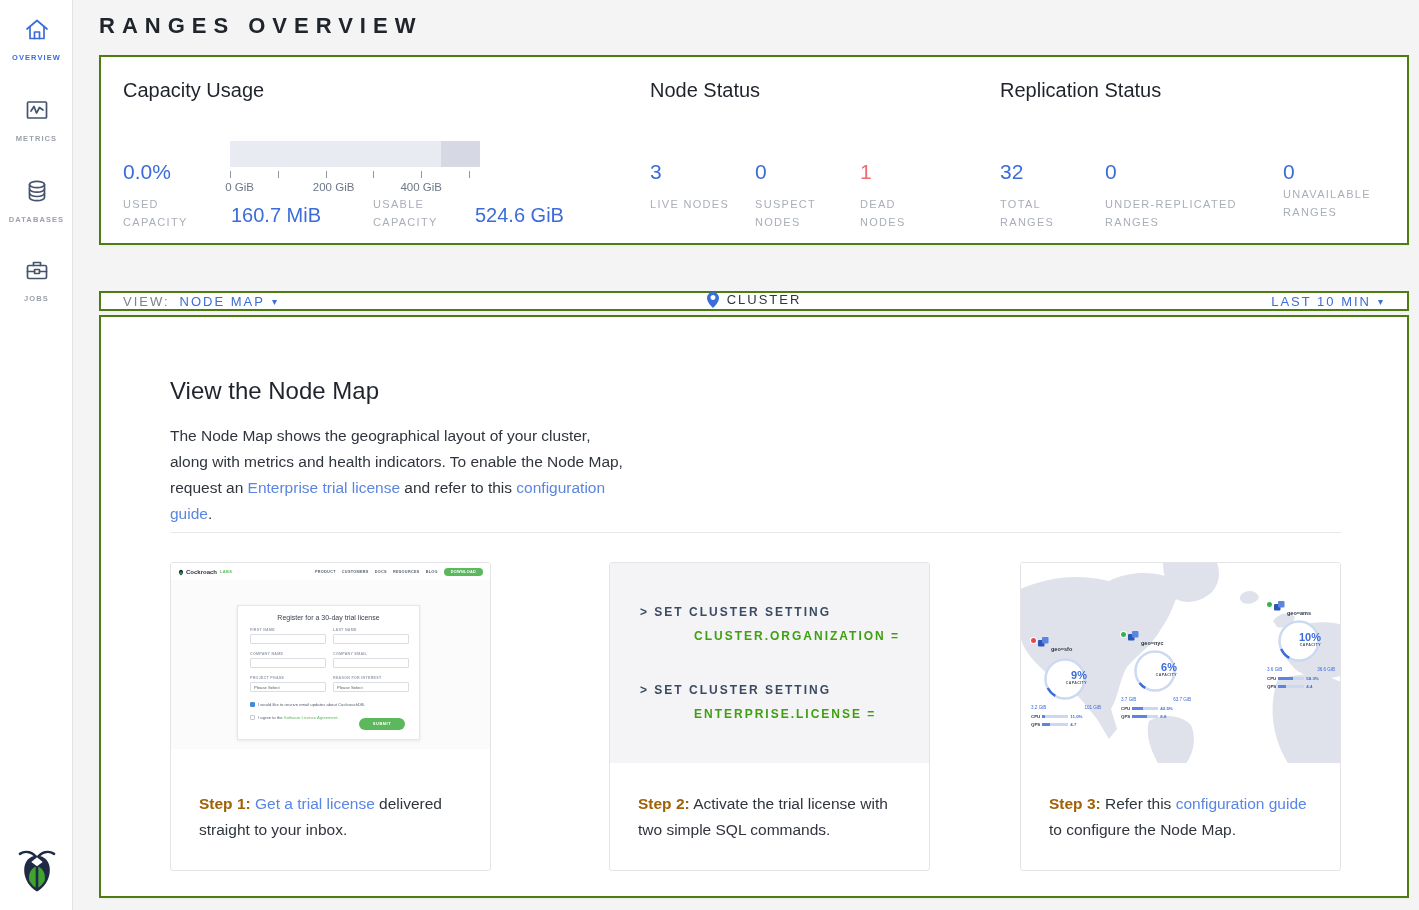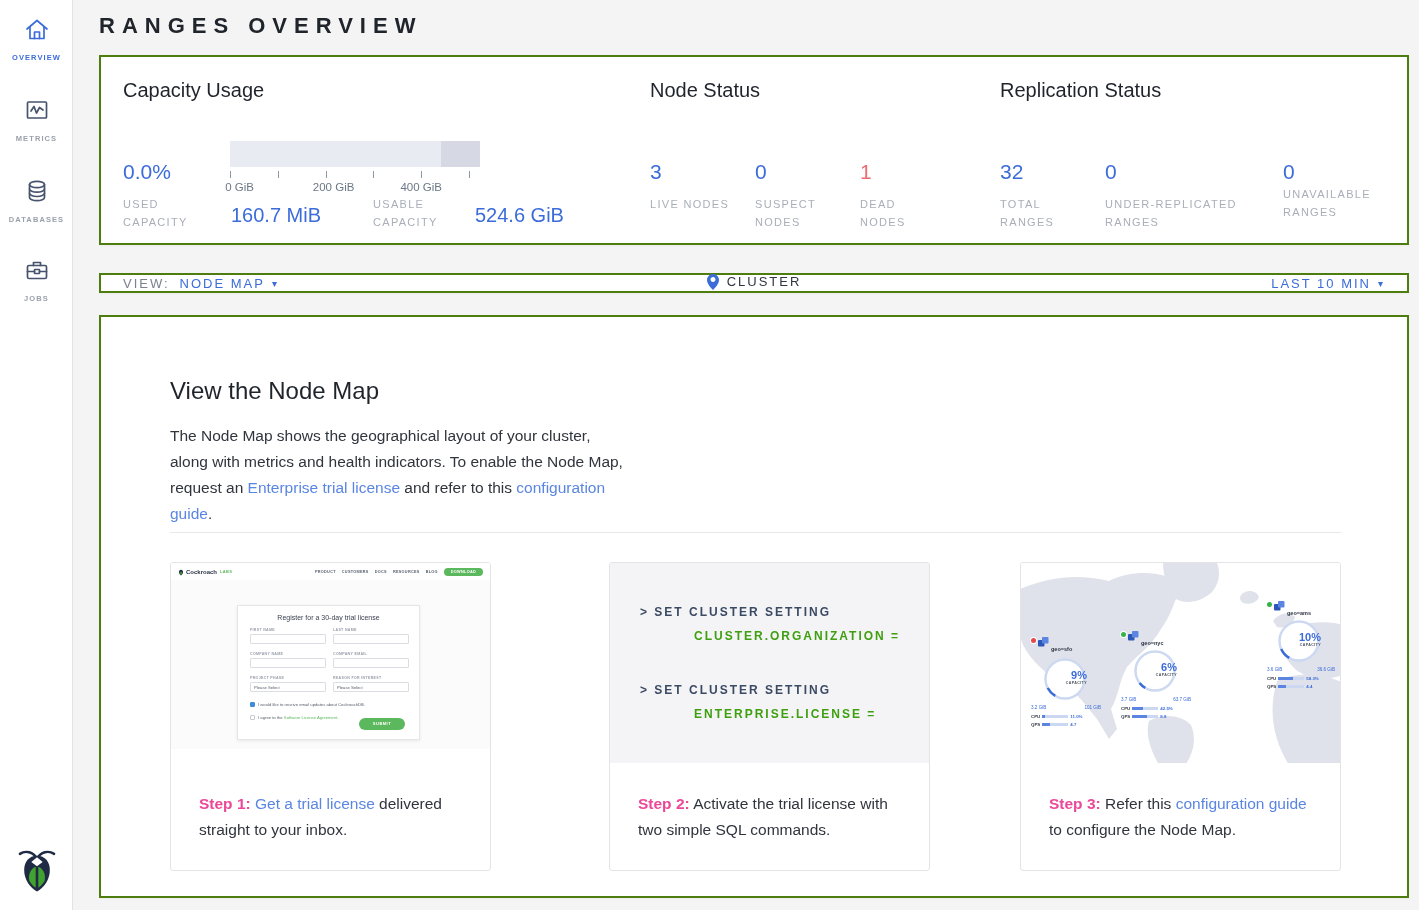--- a/index.html
+++ b/index.html
@@ -34,40 +34,40 @@
   .cap-value{position:absolute;font-size:20px;color:var(--accent);}
 
   .cap-bar{position:absolute;left:129px;top:84px;width:250px;height:26px;background:var(--bar-bg);}
   .cap-bar-dark{position:absolute;right:0;top:0;height:26px;width:15.5%;background:var(--bar-dark);}
   .cap-ticks{position:absolute;left:129px;top:114px;width:239px;height:7px;}
   .cap-tick{position:absolute;top:0;width:1px;height:7px;background:#8e99a6;}
   .cap-tick-labels{position:absolute;left:129px;top:124px;width:239px;height:14px;}
   .cap-tick-label{position:absolute;transform:translateX(-50%);font-size:11.5px;color:#6c7887;white-space:nowrap;}
 
   
-  .view-bar{top:273px;height:20px;display:flex;align-items:center;padding:0 22px;font-size:13px;letter-spacing:2px;}
+  .view-bar{top:291px;height:20px;display:flex;align-items:center;padding:0 22px;font-size:13px;letter-spacing:2px;}
   .vb-label{color:#7a828e;margin-right:10px;}
   .vb-dropdown{color:var(--accent);cursor:pointer;display:flex;align-items:center;gap:7px;}
   .vb-center{position:absolute;left:0;right:0;text-align:center;pointer-events:none;}
   .vb-center-inner{display:inline-flex;align-items:center;gap:8px;color:#2f3542;pointer-events:auto;cursor:pointer;}
   .vb-right{margin-left:auto;}
   .caret{font-size:10px;color:var(--accent);}
 
   
   .map-panel{top:315px;height:583px;}
   .nm-title{position:absolute;left:69px;top:60px;font-size:24px;font-weight:500;color:#1f242c;}
   .nm-desc{position:absolute;left:69px;top:106px;width:458px;font-size:15.5px;line-height:26px;color:#30353d;}
   .nm-desc a,.step-caption a{color:var(--link);text-decoration:none;cursor:pointer;}
   .trial-btn{position:absolute;left:928px;top:68px;width:312px;height:38px;background:#fff;border:1px solid #cbd5e6;border-radius:3px;color:var(--accent);font-size:14.5px;letter-spacing:1.2px;font-weight:500;font-family:inherit;cursor:pointer;}
   .nm-divider{position:absolute;left:69px;top:215px;width:1171px;height:1px;background:#e8e8ea;}
 
   .step-card{position:absolute;top:245px;width:321px;height:309px;background:#fff;border:1px solid #e4e4e8;border-radius:3px;overflow:hidden;}
   .card1{left:69px;} .card2{left:508px;} .card3{left:919px;}
   .step-caption{position:absolute;left:28px;right:18px;top:228px;font-size:15.5px;line-height:26px;color:#30353d;}
-  .step-caption b{color:#ec4899;}
+  .step-caption b{color:#a16207;}
 
   
   .mini-site{position:absolute;left:0;top:0;width:319px;height:186px;background:#fbfbfc;}
   .ms-nav{position:absolute;left:0;top:0;width:100%;height:17px;display:flex;align-items:center;padding:0 7px;background:#fff;}
   .ms-logo{display:flex;align-items:center;gap:2px;font-size:6px;font-weight:bold;color:#2a3346;}
   .ms-logo i{font-style:normal;font-size:4px;color:var(--site-green);letter-spacing:.3px;margin-left:1px;}
   .ms-links{margin-left:auto;display:flex;align-items:center;gap:6px;font-size:3.8px;font-weight:bold;letter-spacing:.3px;color:#5a6372;}
   .ms-download{background:var(--site-green);color:#fff;border-radius:5px;padding:2px 7px;font-size:3.8px;}
   .ms-form{position:absolute;left:66px;top:42px;width:183px;height:135px;background:#fff;border:1px solid #e6e6ea;box-shadow:0 1px 3px rgba(0,0,0,.08);}
   .ms-form-title{text-align:center;margin-top:8px;font-size:7px;color:#3a4150;}

